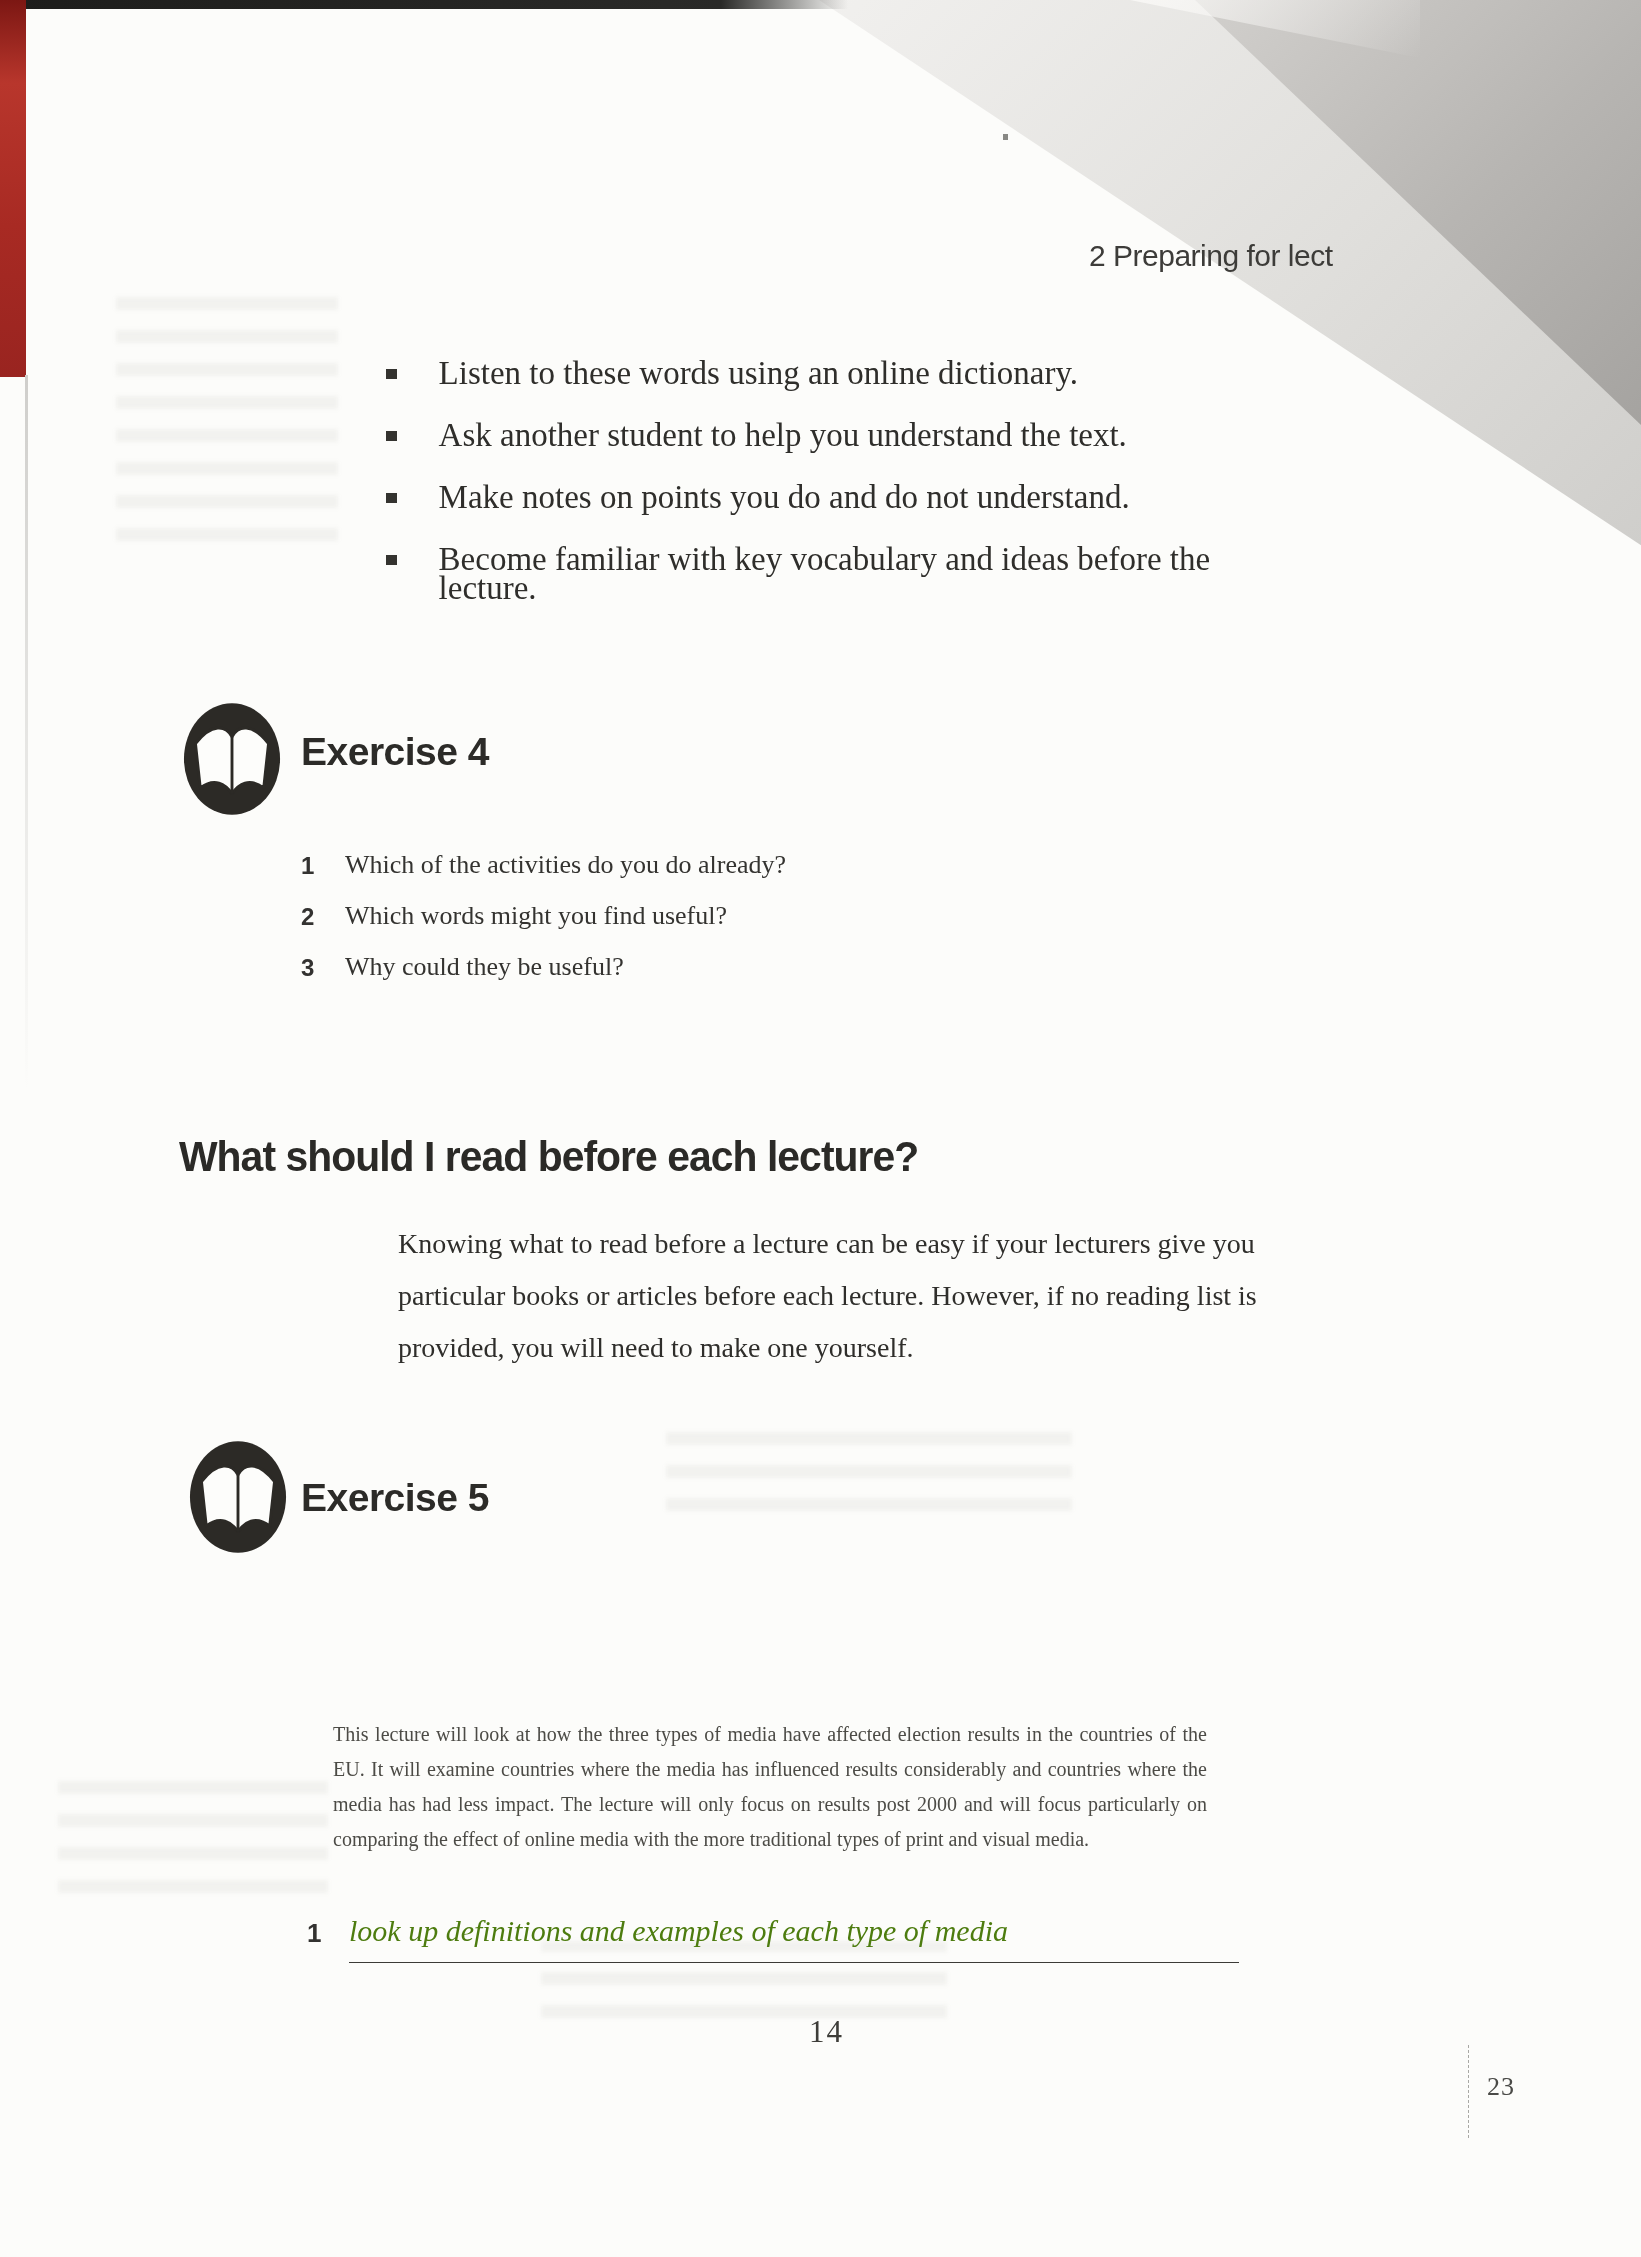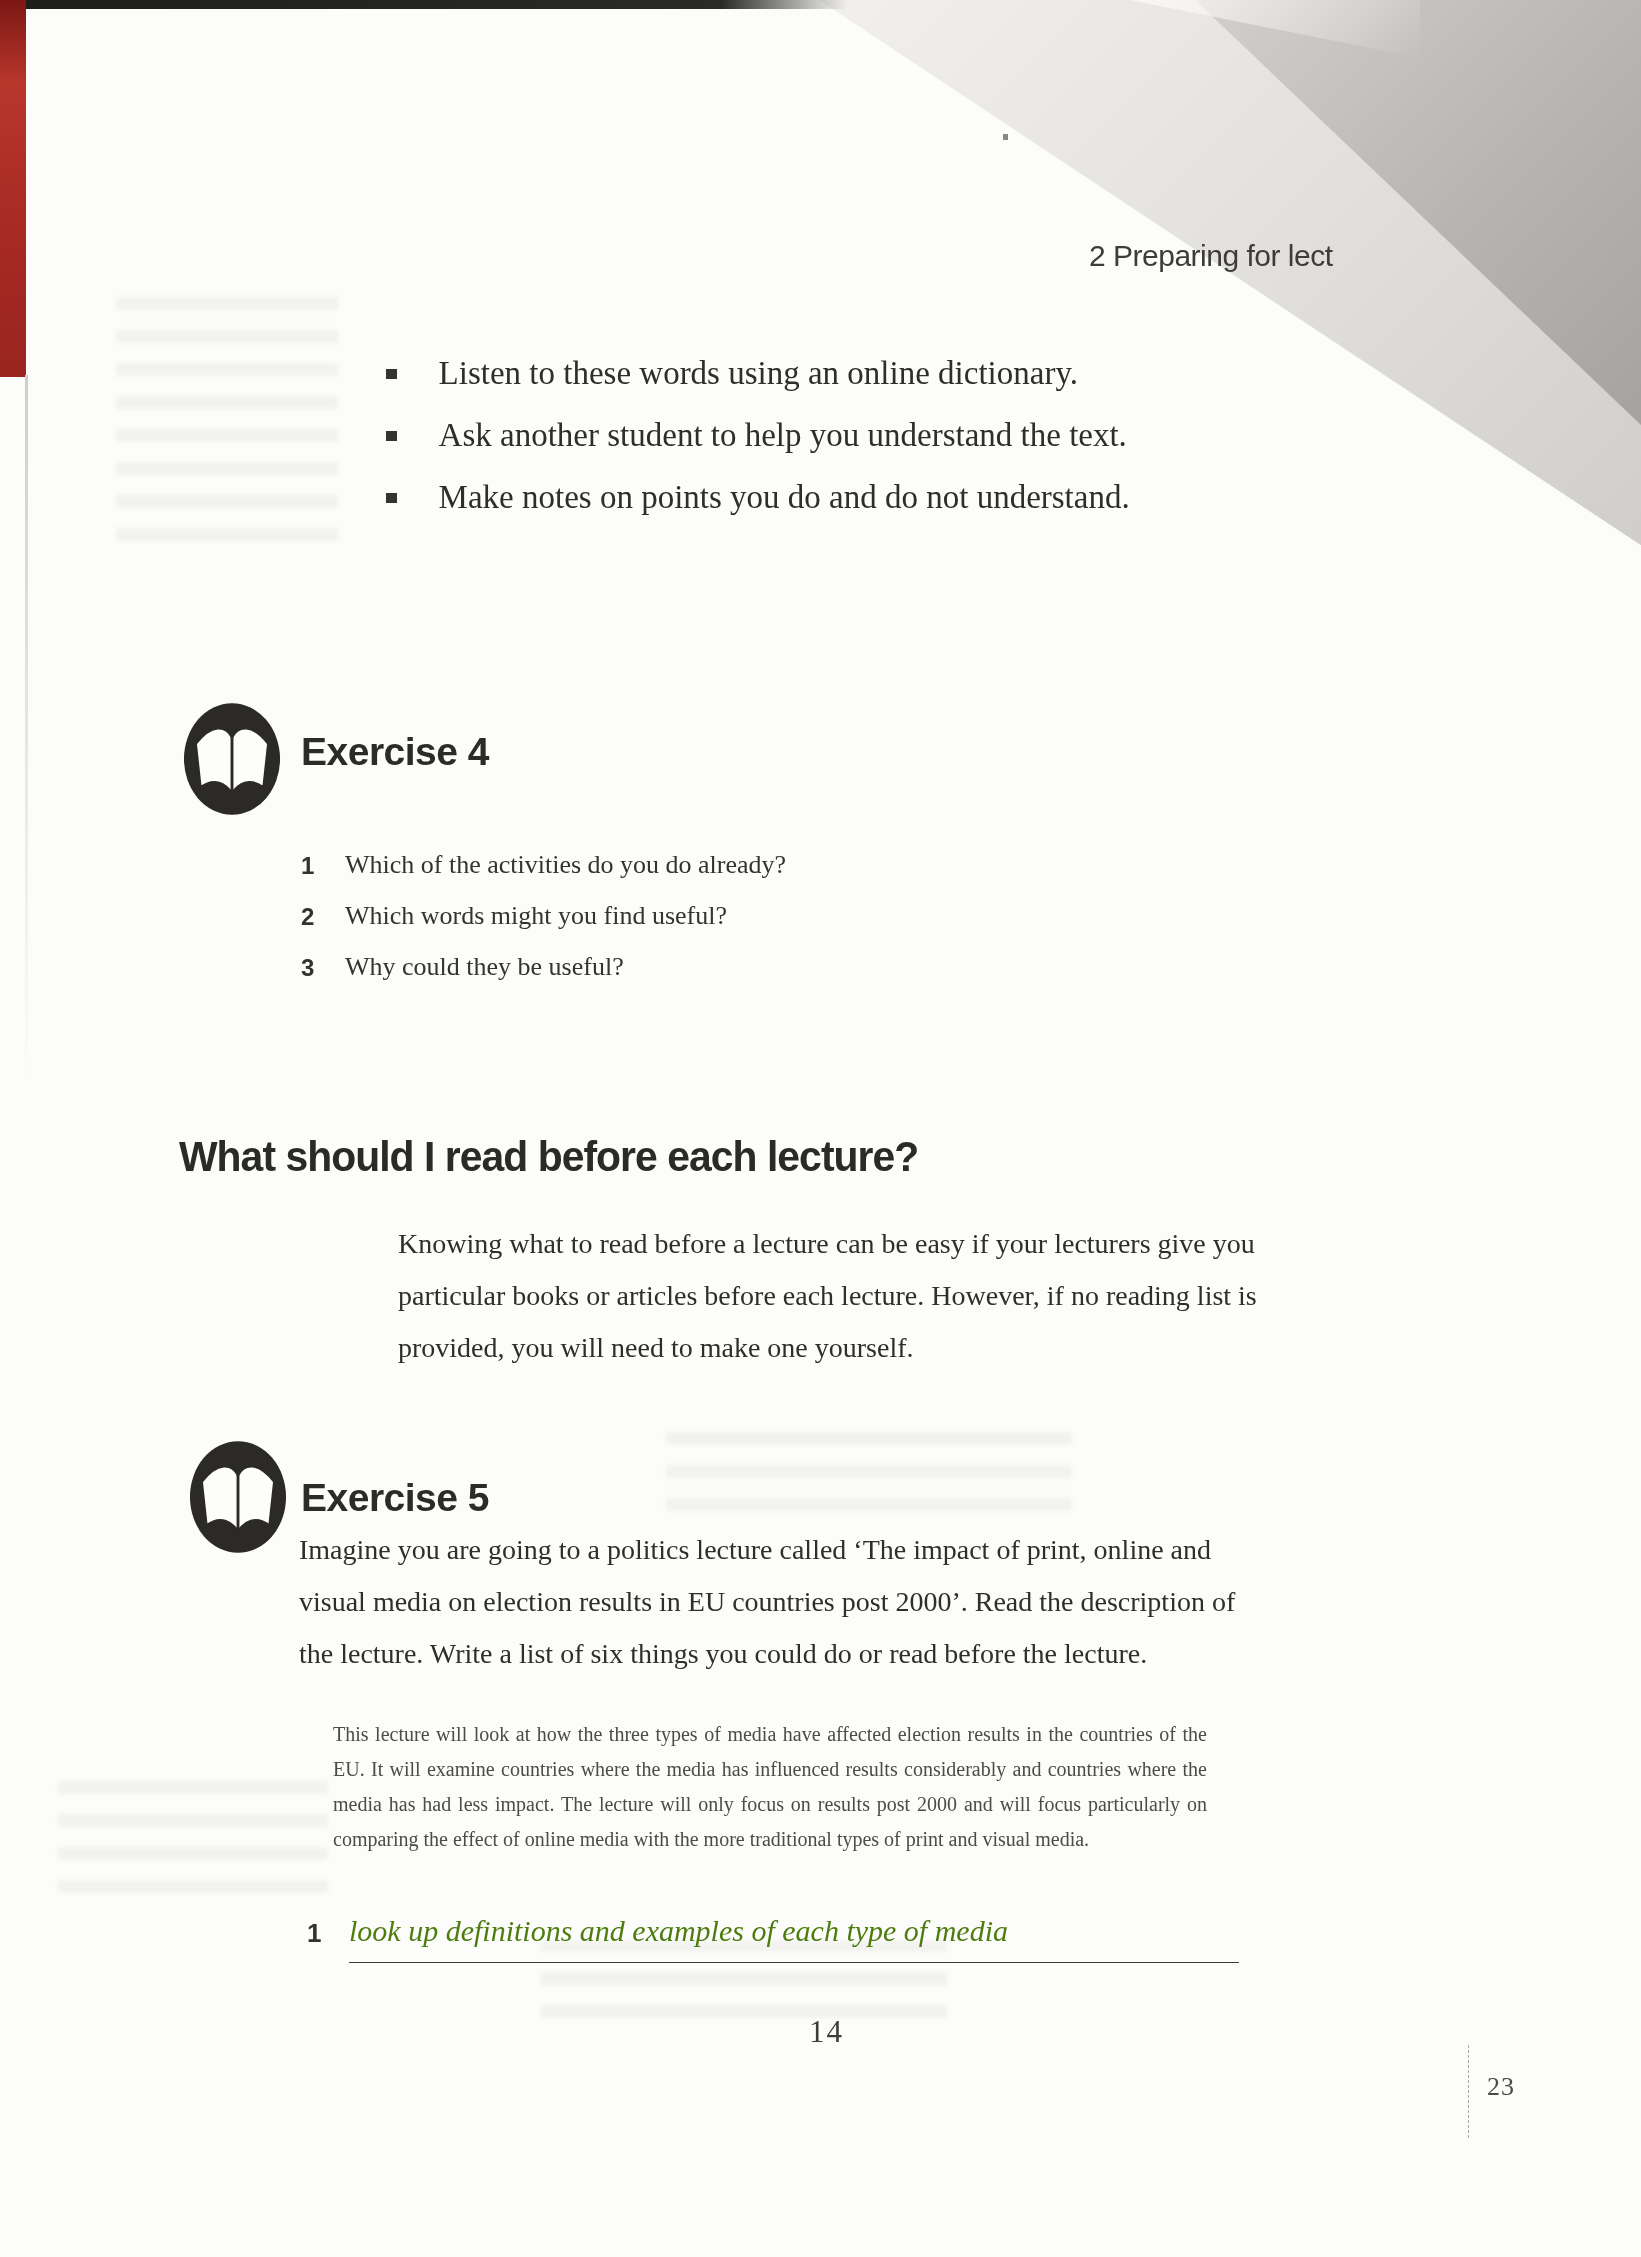--- a/index.html
+++ b/index.html
@@ -166,20 +166,24 @@
       <span class="bullet-text">Listen to these words using an online dictionary.</span>
     </div>
     <div class="bullet-item">
       <span class="bullet-square"></span>
       <span class="bullet-text">Ask another student to help you understand the text.</span>
     </div>
     <div class="bullet-item">
       <span class="bullet-square"></span>
       <span class="bullet-text">Make notes on points you do and do not understand.</span>
     </div>
+    <div class="bullet-item">
+      <span class="bullet-square"></span>
+      <span class="bullet-text">Become familiar with key vocabulary and ideas before the lecture.</span>
+    </div>
   </div>
 
   <div class="exercise-icon ex4-icon">
     <svg viewBox="0 0 102 120" width="98" height="116">
       <ellipse cx="51" cy="60" rx="50" ry="58" fill="#2c2a26"></ellipse>
       <path d="M13 44 C30 22, 45 25, 51 37 C57 25, 72 22, 89 44 L84 90 C69 79, 58 86, 51 96 C44 86, 33 79, 18 90 Z" fill="#fdfdfb" stroke="#2c2a26" stroke-width="3" stroke-linejoin="round"></path>
       <path d="M51 37 L51 96" stroke="#2c2a26" stroke-width="3"></path>
     </svg>
   </div>
   <div class="exercise-title ex4-title">Exercise 4</div>
@@ -203,21 +207,20 @@
   <div class="section-paragraph">Knowing what to read before a lecture can be easy if your lecturers give you particular books or articles before each lecture. However, if no reading list is provided, you will need to make one yourself.</div>
 
   <div class="exercise-icon ex5-icon">
     <svg viewBox="0 0 102 120" width="98" height="116">
       <ellipse cx="51" cy="60" rx="50" ry="58" fill="#2c2a26"></ellipse>
       <path d="M13 44 C30 22, 45 25, 51 37 C57 25, 72 22, 89 44 L84 90 C69 79, 58 86, 51 96 C44 86, 33 79, 18 90 Z" fill="#fdfdfb" stroke="#2c2a26" stroke-width="3" stroke-linejoin="round"></path>
       <path d="M51 37 L51 96" stroke="#2c2a26" stroke-width="3"></path>
     </svg>
   </div>
   <div class="exercise-title ex5-title">Exercise 5</div>
-  <div class="ex5-intro">Imagine you are going to a politics lecture called ‘The impact of print, online and visual media on election results in EU countries post 2000’. Read the description of the lecture. Write a list of six things you could do or read before the lecture.</div>
   <div class="lecture-description">This lecture will look at how the three types of media have affected election results in the countries of the EU. It will examine countries where the media has influenced results considerably and countries where the media has had less impact. The lecture will only focus on results post 2000 and will focus particularly on comparing the effect of online media with the more traditional types of print and visual media.</div>
 
   <div class="answer-row">
     <span class="answer-number">1</span>
     <span class="answer-text">look up definitions and examples of each type of media</span>
   </div>
 
   <div class="page-number">14</div>
   <div class="corner-dashed-line"></div>
   <div class="corner-number">23</div>

